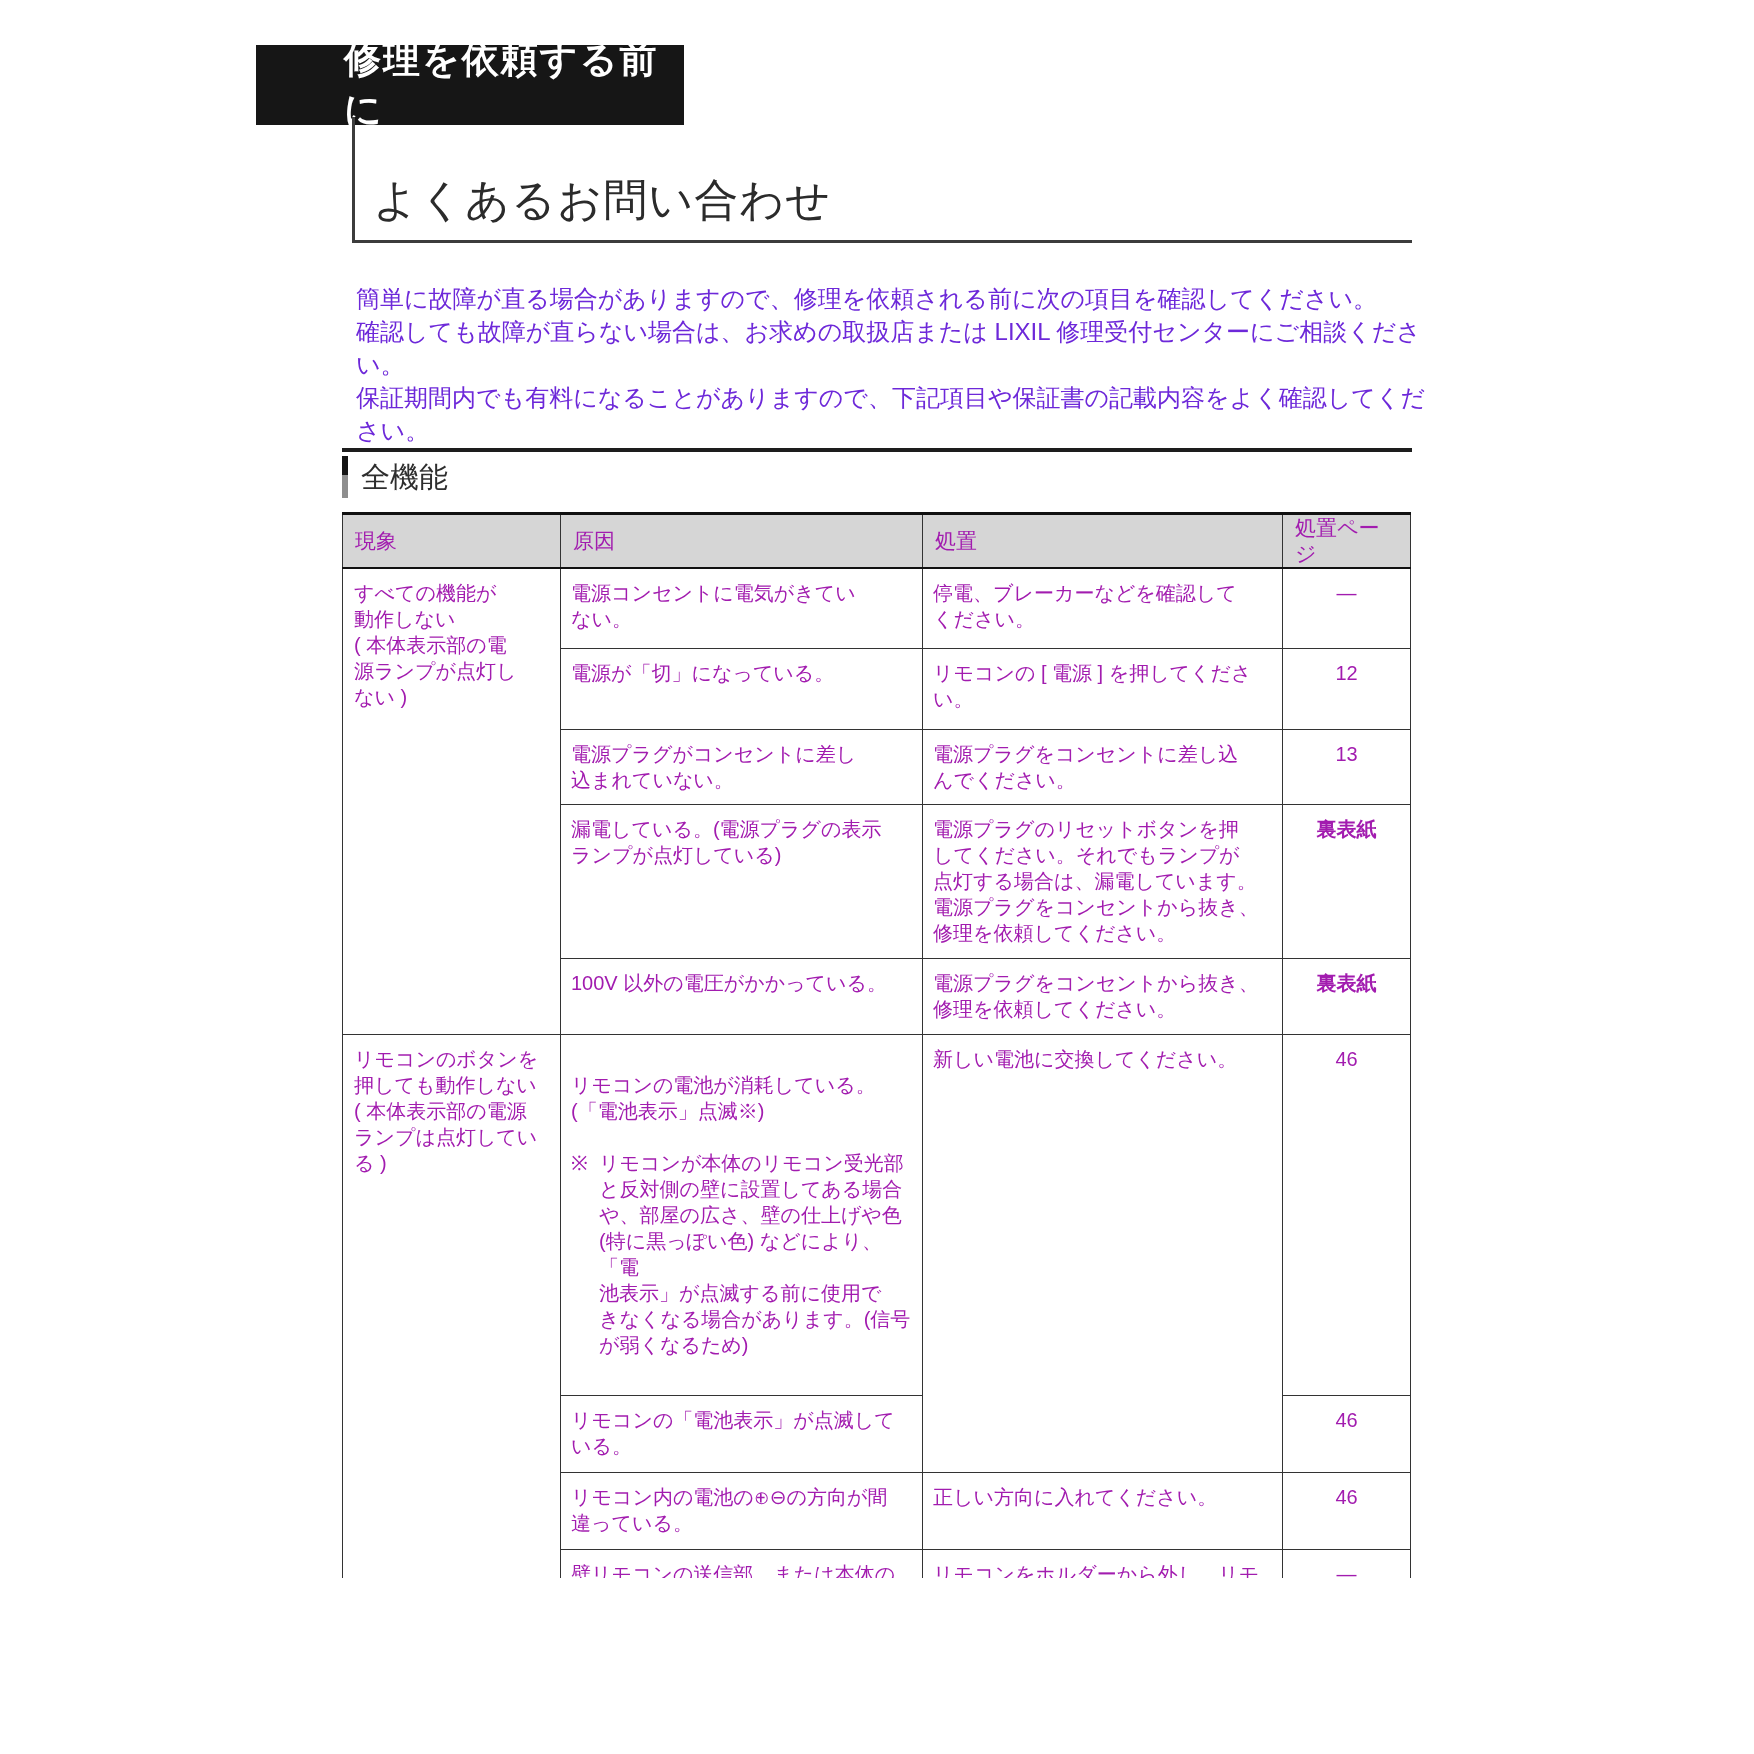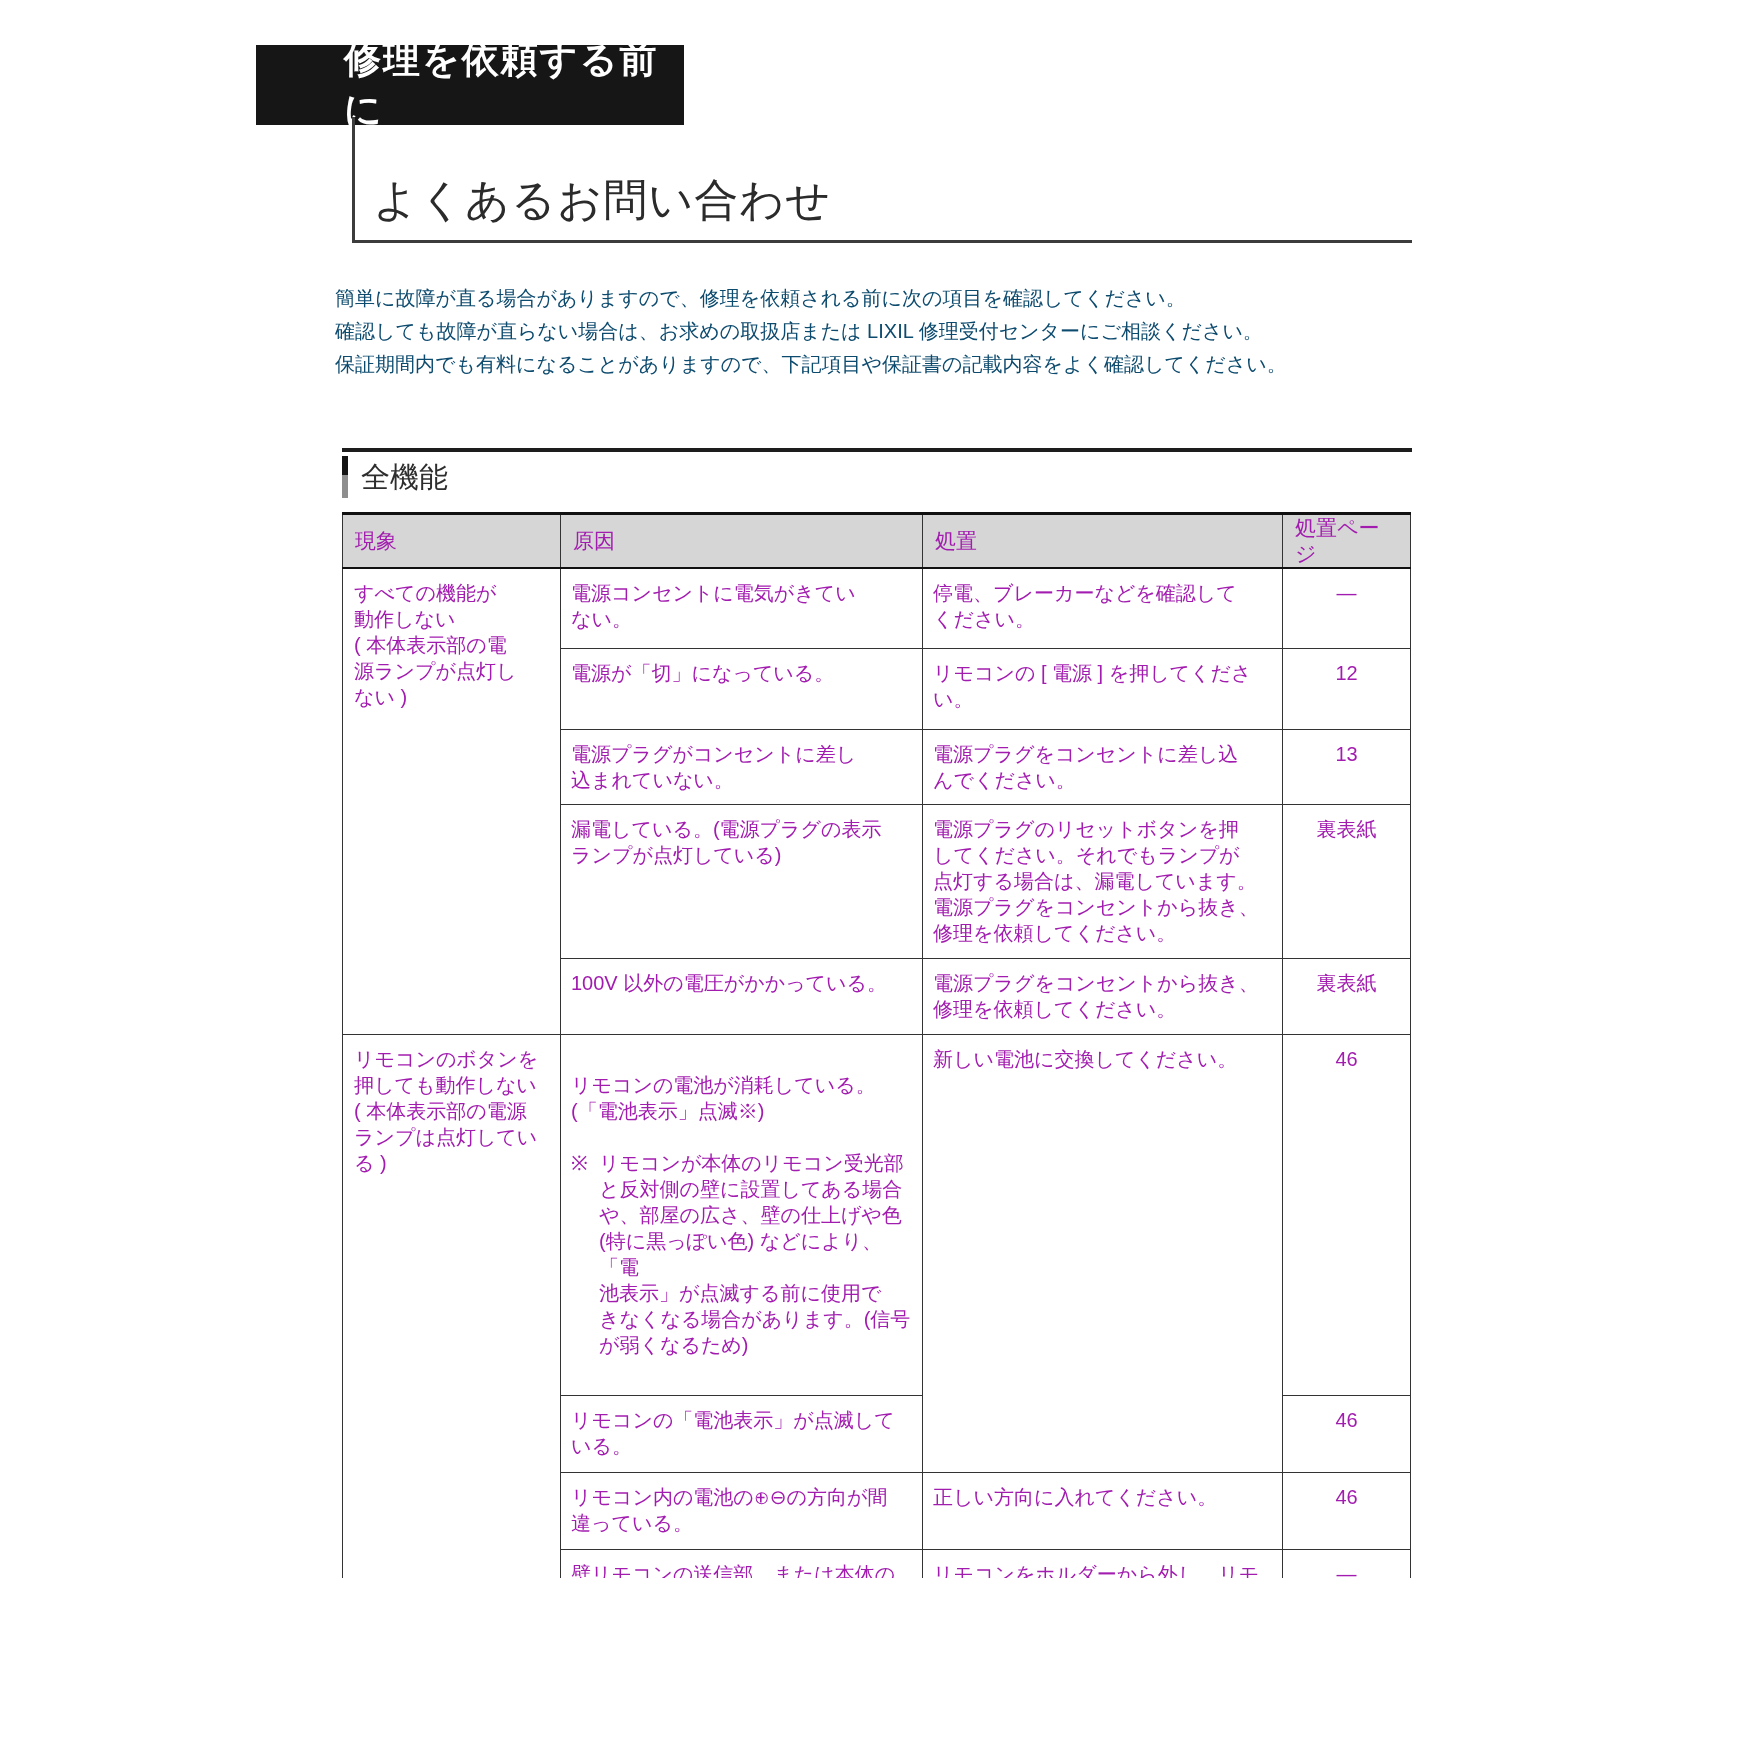--- a/index.html
+++ b/index.html
@@ -24,22 +24,22 @@
     position:absolute;left:352px;top:117px;width:1060px;height:126px;
     border-left:3px solid #3c3c3c;border-bottom:3px solid #3c3c3c;
     box-sizing:border-box;
   }
   .title-wrap h1{
     position:absolute;left:18px;bottom:10px;margin:0;
     font-size:44px;font-weight:normal;color:#2b2b2b;letter-spacing:1px;
   }
   
   .intro{
-    position:absolute;left:335px;top:282px;width:1080px;
-    font-size:20px;line-height:33px;color:#0c4a6e;
+    position:absolute;left:356px;top:282px;width:1080px;
+    font-size:24px;line-height:33px;color:#6d28d9;
   }
   
   .section{
     position:absolute;left:342px;top:448px;width:1070px;
     border-top:4px solid #1d1d1d;box-sizing:border-box;
   }
   .section-inner{display:flex;align-items:flex-start;margin-top:4px;}
   .accent-bar{
     width:6px;height:42px;
     background:linear-gradient(#141414 0%,#141414 45%,#8e8e8e 45%,#8e8e8e 100%);
@@ -61,21 +61,21 @@
     font-weight:normal;font-size:21px;text-align:left;vertical-align:middle;
   }
   td{
     border:1px solid #333;
     vertical-align:top;box-sizing:border-box;
     padding:11px 10px;
     white-space:pre-line;
   }
   td.sym{padding:11px 10px 11px 11px;}
   td.pg{text-align:center;white-space:normal;}
-  td.bold{font-weight:normal;}
+  td.bold{font-weight:bold;}
   .h80{height:80px}.h81{height:81px}.h72{height:72px}.h154{height:154px}
   .h76{height:76px}.h253{height:253px}.h77{height:77px}.h175{height:175px}
   .note{display:flex;margin-top:0;}
   .note .mark{width:28px;flex:0 0 28px;}
   .note .notebody{flex:1;white-space:pre-line;}
   
   .pagenum{
     position:absolute;left:342px;top:1655px;width:1068px;
     text-align:center;font-size:24px;color:#222;margin-top:32px;
   }

